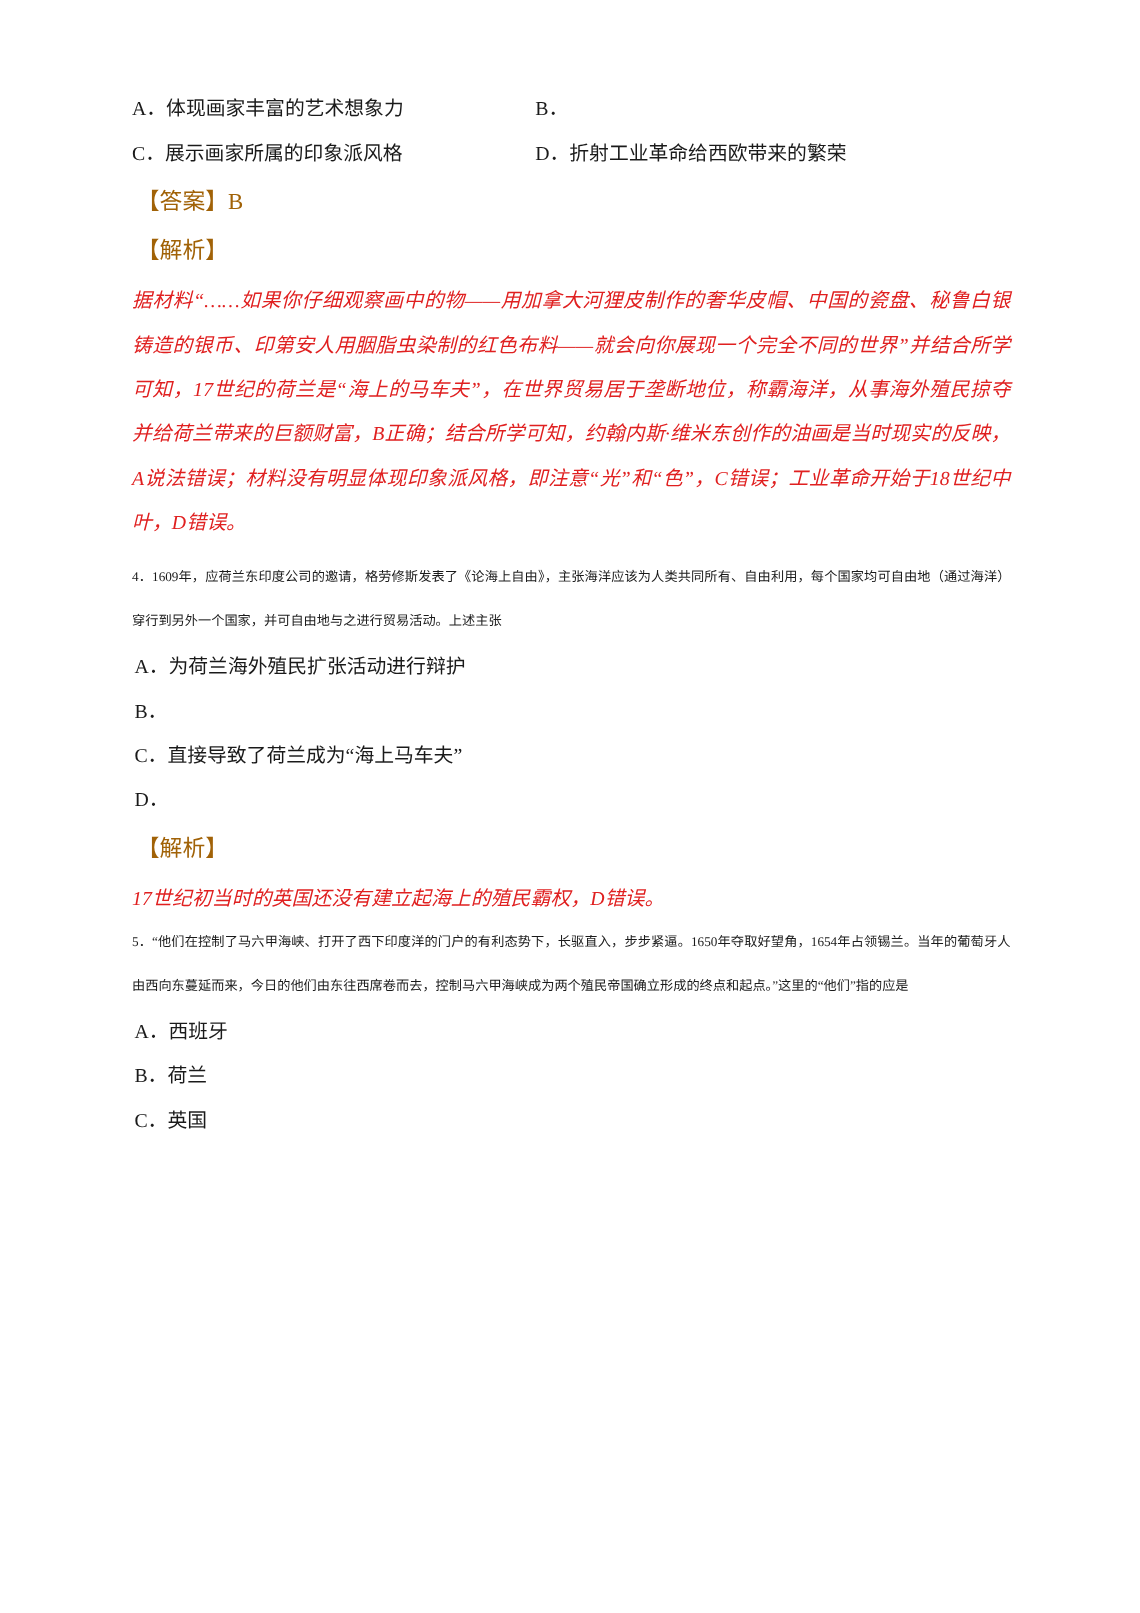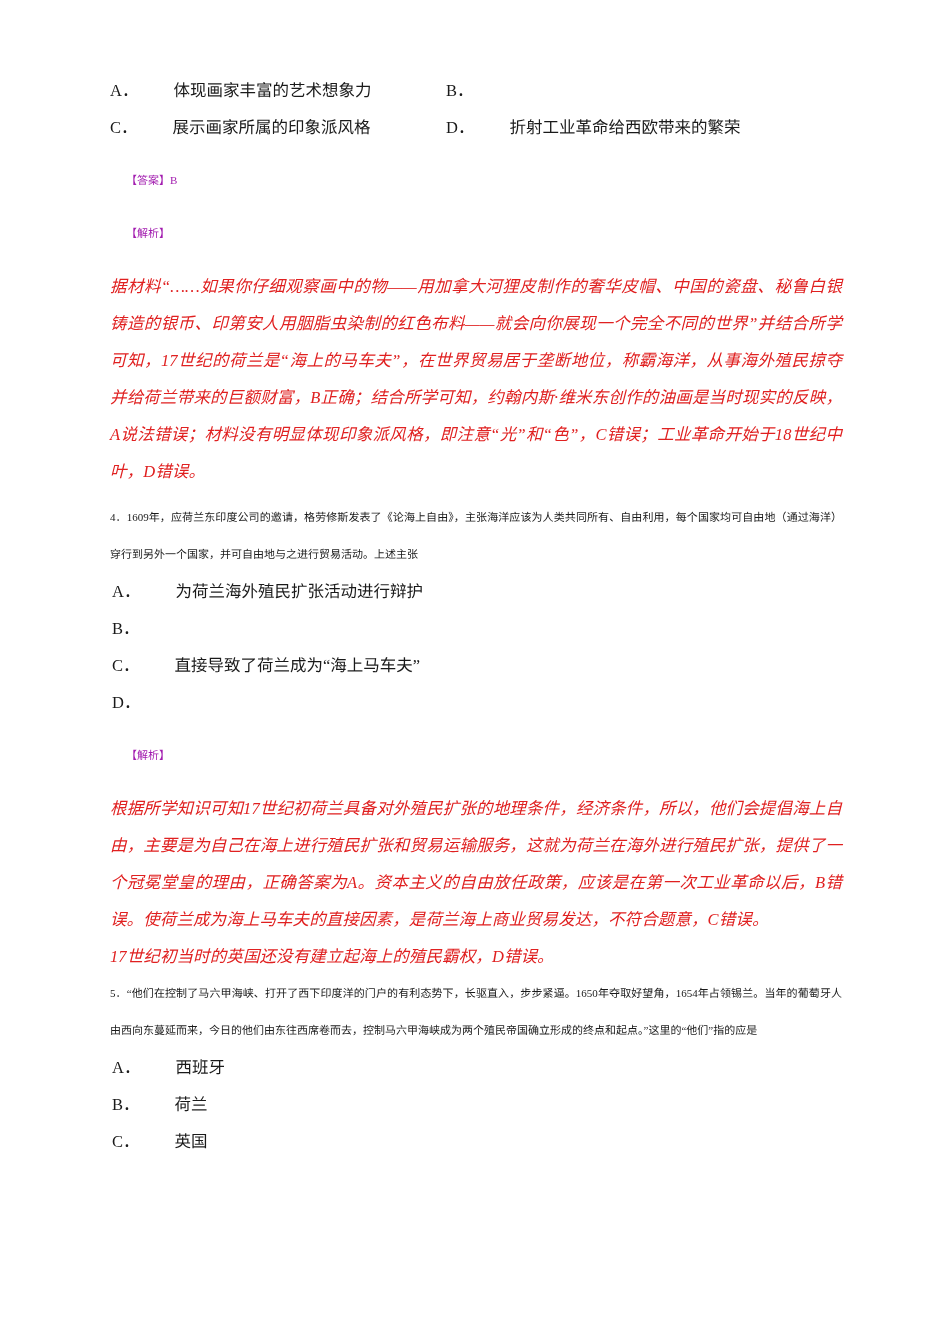--- a/index.html
+++ b/index.html
@@ -61,39 +61,38 @@
     align-items: baseline;
   }
   .opt-col.left  { width: 336px; flex: 0 0 336px; }
   .opt-col.right { flex: 1 1 auto; }
   .opt-letter {
     display: inline-block;
     white-space: pre;
   }
   .opt-text {
     display: inline-block;
-    margin-left: 35px;
   }
 
   
   .opt-line {
     display: flex;
     align-items: baseline;
     line-height: 37px;
     font-size: 16.5px;
     color: #1a1a1a;
     padding-left: 2px;
   }
 
   
   .tag-line {
-    font-size: 11px;
+    font-size: 19px;
     line-height: 37px;
-    color: #a21caf;
-    margin: 16px;
+    color: #a16207;
+    margin: 4px;
     white-space: pre;
   }
 
   .block-gap { height: 9px; }
   .opt-indent { padding-left: 2px; }
 </style>
 </head>
 <body>
 
 <div class="page">
@@ -141,21 +140,20 @@
       <span class="opt-letter">C．</span>
       <span class="opt-text">直接导致了荷兰成为“海上马车夫”</span>
     </div>
     <div class="opt-line opt-indent">
       <span class="opt-letter">D．</span>
     </div>
 
 
     <p class="tag-line">【解析】</p>
 
-    <p class="para red">根据所学知识可知17世纪初荷兰具备对外殖民扩张的地理条件，经济条件，所以，他们会提倡海上自由，主要是为自己在海上进行殖民扩张和贸易运输服务，这就为荷兰在海外进行殖民扩张，提供了一个冠冕堂皇的理由，正确答案为A。资本主义的自由放任政策，应该是在第一次工业革命以后，B错误。使荷兰成为海上马车夫的直接因素，是荷兰海上商业贸易发达，不符合题意，C错误。</p>
     <p class="para red">17世纪初当时的英国还没有建立起海上的殖民霸权，D错误。</p>
 
     <p class="stem"><span>5．</span><span>“他们在控制了马六甲海峡、打开了西下印度洋的门户的有利态势下，长驱直入，步步紧逼。1650年夺取好望角，1654年占领锡兰。当年的葡萄牙人由西向东蔓延而来，今日的他们由东往西席卷而去，控制马六甲海峡成为两个殖民帝国确立形成的终点和起点。”这里的“他们”指的应是</span></p>
 
     <div class="opt-line opt-indent">
       <span class="opt-letter">A．</span>
       <span class="opt-text">西班牙</span>
     </div>
     <div class="opt-line opt-indent">
       <span class="opt-letter">B．</span>

